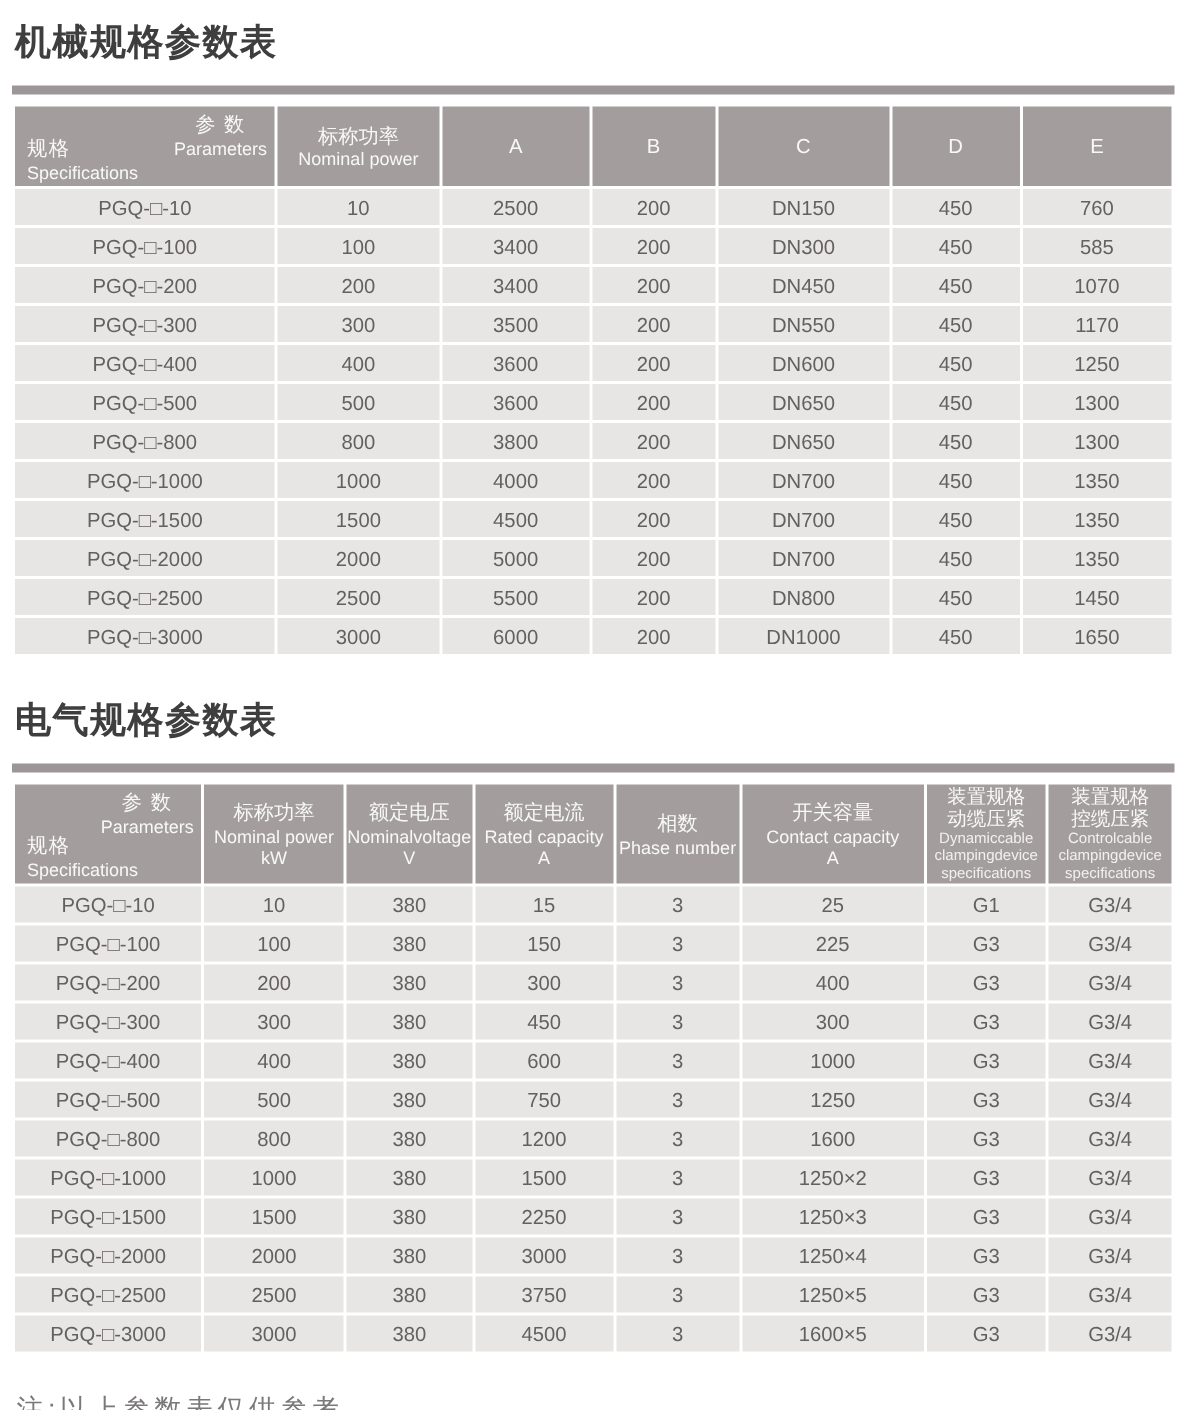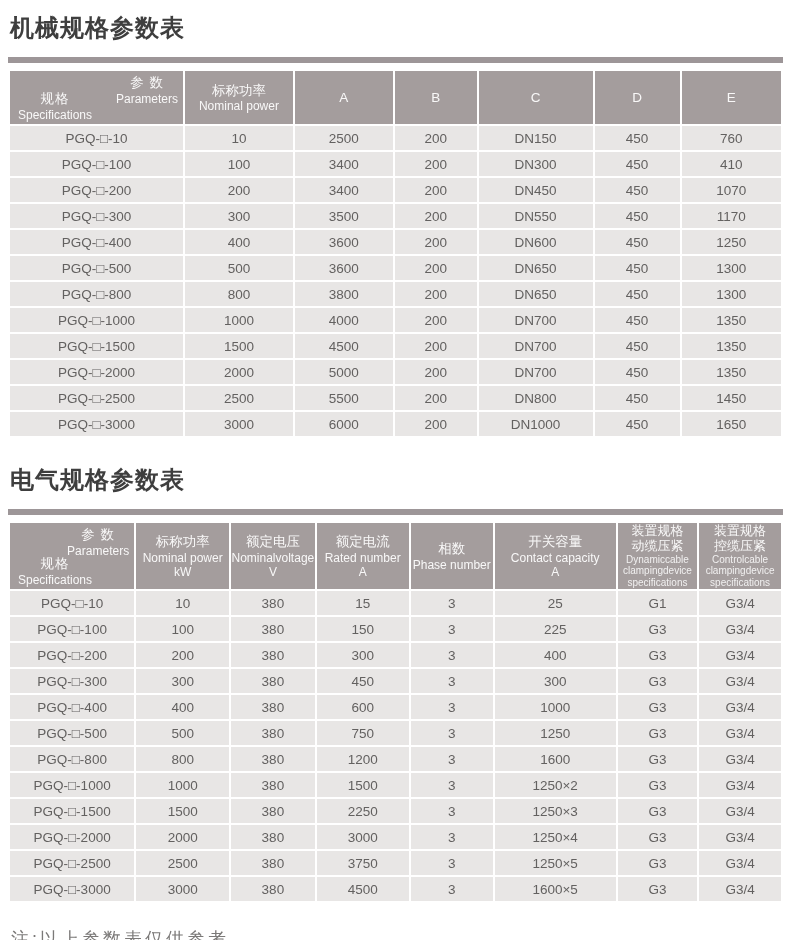--- a/index.html
+++ b/index.html
@@ -38,21 +38,21 @@
     position:relative;
     background:
       linear-gradient(to bottom right,
         rgba(255,255,255,0) calc(50% - 1px),
         rgba(255,255,255,0.8) calc(50% - 1px),
         rgba(255,255,255,0.8) calc(50% + 1px),
         rgba(255,255,255,0) calc(50% + 1px)),
       #a49d9d;
   }
   .corner-param{position:absolute;top:3px;right:5px;text-align:center;}
-  .corner-spec{position:absolute;bottom:2px;left:8px;text-align:center;}
+  .corner-spec{position:absolute;bottom:2px;left:8px;text-align:left;}
   .corner-param .zh,.corner-spec .zh{font-size:13px;line-height:1.25;letter-spacing:1px;}
   .corner-param .en,.corner-spec .en{font-size:12px;line-height:1.1;letter-spacing:0;}
   .footnote{
     margin:24px 0 0 3px;font-size:18px;color:#7b7978;letter-spacing:3px;
   }
 </style>
 </head>
 <body>
 
 <div class="page">
@@ -112,21 +112,21 @@
           <td>450</td>
           <td>760</td>
         </tr>
         <tr>
           <td>PGQ-□-100</td>
           <td>100</td>
           <td>3400</td>
           <td>200</td>
           <td>DN300</td>
           <td>450</td>
-          <td>410</td>
+          <td>585</td>
         </tr>
         <tr>
           <td>PGQ-□-200</td>
           <td>200</td>
           <td>3400</td>
           <td>200</td>
           <td>DN450</td>
           <td>450</td>
           <td>1070</td>
         </tr>
@@ -244,21 +244,21 @@
             <div class="en">Nominal power</div>
             <div class="en">kW</div>
           </th>
           <th>
             <div class="zh">额定电压</div>
             <div class="en">Nominalvoltage</div>
             <div class="en">V</div>
           </th>
           <th>
             <div class="zh">额定电流</div>
-            <div class="en">Rated number</div>
+            <div class="en">Rated capacity</div>
             <div class="en">A</div>
           </th>
           <th>
             <div class="zh">相数</div>
             <div class="en">Phase number</div>
           </th>
           <th>
             <div class="zh">开关容量</div>
             <div class="en">Contact capacity</div>
             <div class="en">A</div>

